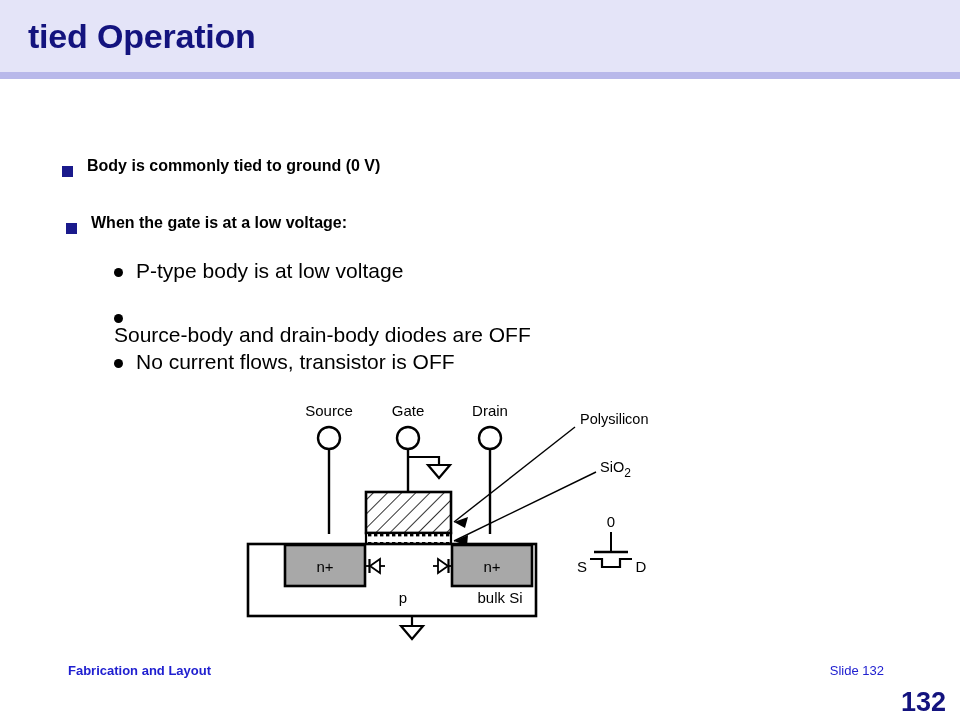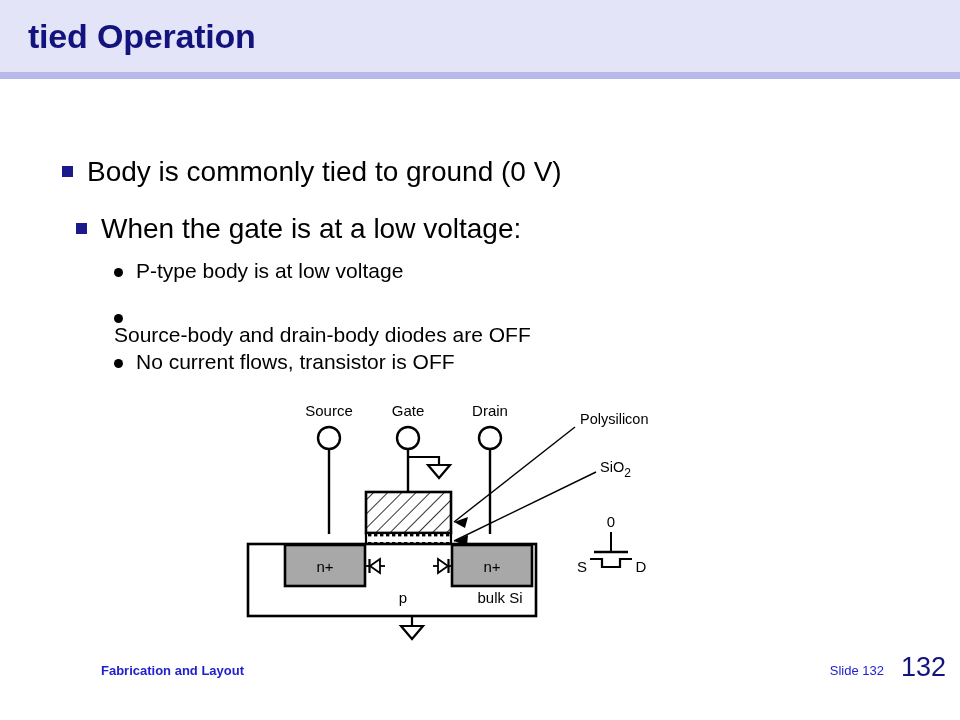--- a/index.html
+++ b/index.html
@@ -51,22 +51,22 @@
   }
   .l1-marker {
     width: 11px;
     height: 11px;
     background: #1a1a8c;
     margin-top: 9px;
     margin-right: 14px;
     flex: none;
   }
   .l1-text {
-    font-size: 28px;
-    font-weight: normal;
+    font-size: 16px;
+    font-weight: bold;
     color: #000000;
     line-height: 1.1;
     text-align: center;
   }
 
   .l2-row {
     position: absolute;
     display: flex;
     align-items: flex-start;
     white-space: nowrap;
@@ -93,59 +93,59 @@
     left: 230px;
     top: 395px;
     width: 480px;
     height: 250px;
   }
   #device-diagram svg { display: block; }
 
   
   #footer-left {
     position: absolute;
-    left: 101px;
+    left: 68px;
     top: 663px;
     font-size: 13px;
     font-weight: bold;
     color: #2020d0;
     white-space: nowrap;
   }
   #footer-right {
     position: absolute;
     right: 76px;
     top: 663px;
     font-size: 13px;
     font-weight: normal;
     color: #2020d0;
     white-space: nowrap;
   }
   #page-number {
     position: absolute;
     right: 14px;
-    top: 652px;
+    top: 687px;
     font-size: 27px;
-    font-weight: normal;
+    font-weight: bold;
     color: #13137e;
     white-space: nowrap;
   }
 </style>
 </head>
 <body>
 
 <div id="slide-header"></div>
 <div id="slide-header-rule"></div>
 <div id="slide-title">tied Operation</div>
 
 <div class="l1-row" style="left:62px; top:157px;">
   <span class="l1-marker"></span>
   <span class="l1-text">Body is commonly tied to ground (0 V)</span>
 </div>
 
-<div class="l1-row" style="left:76px; top:214px;">
+<div class="l1-row" style="left:66px; top:214px;">
   <span class="l1-marker"></span>
   <span class="l1-text">When the gate is at a low voltage:</span>
 </div>
 
 <div class="l2-row" style="left:114px; top:259px;">
   <span class="l2-marker"></span>
   <span class="l2-text">P-type body is at low voltage</span>
 </div>
 
 <div class="l2-row" style="left:114px; top:305px;flex-direction:column;">

